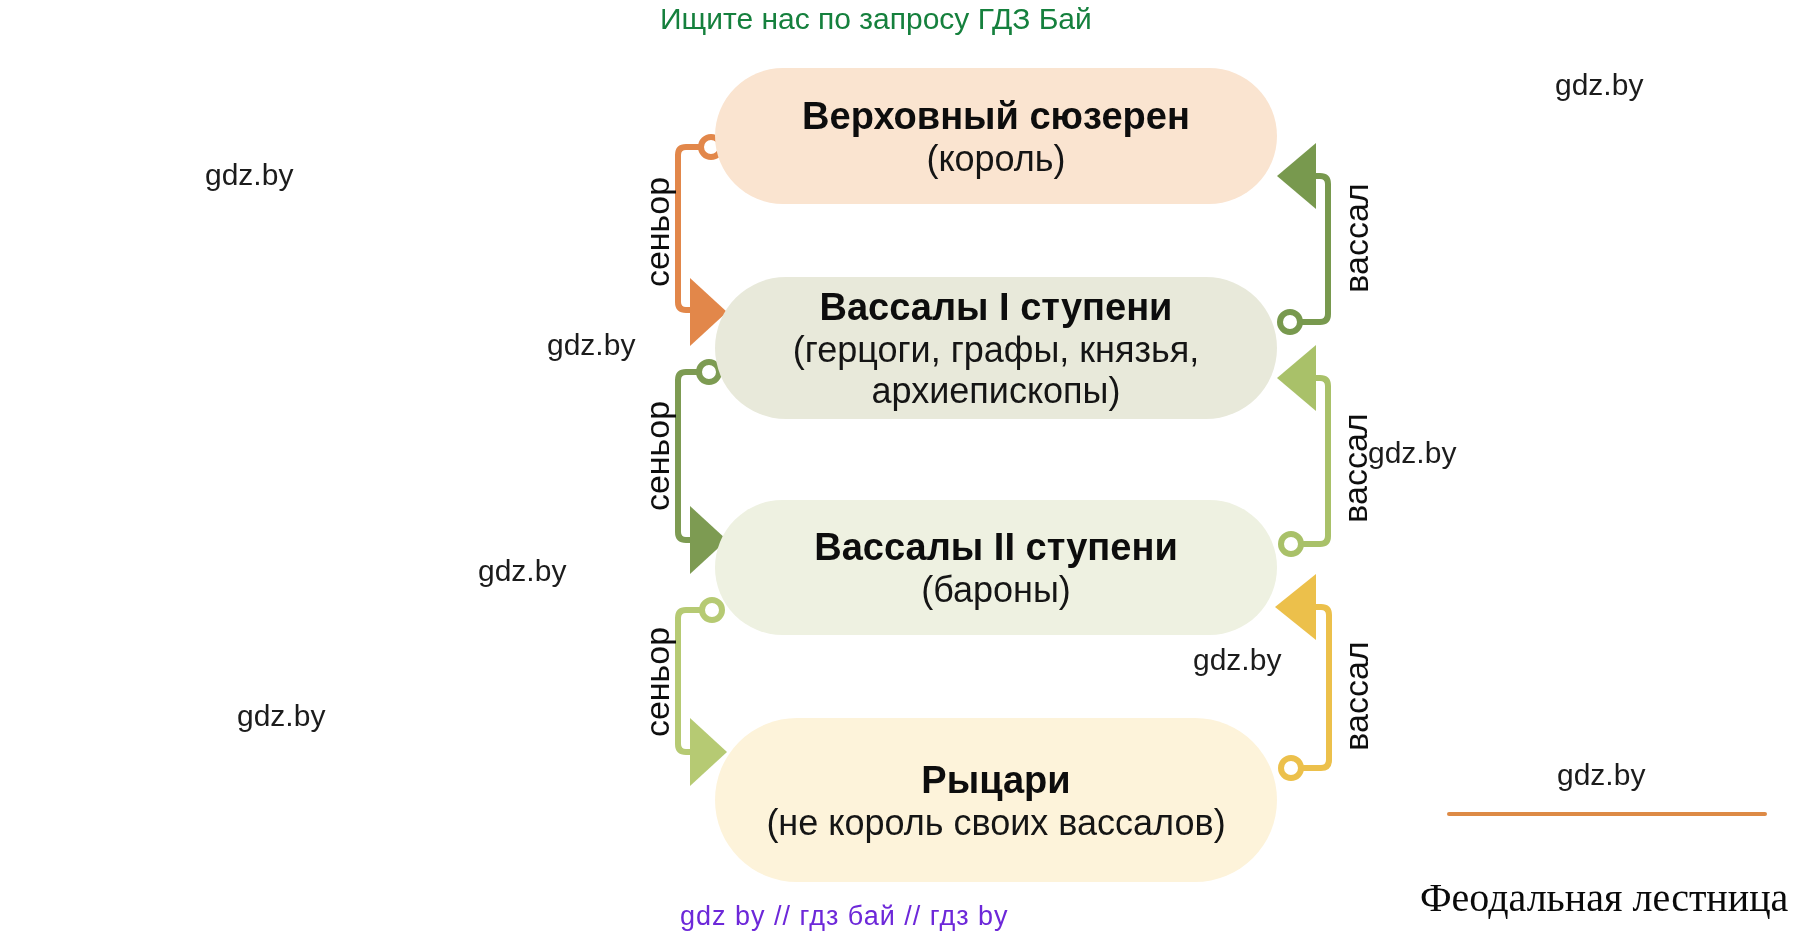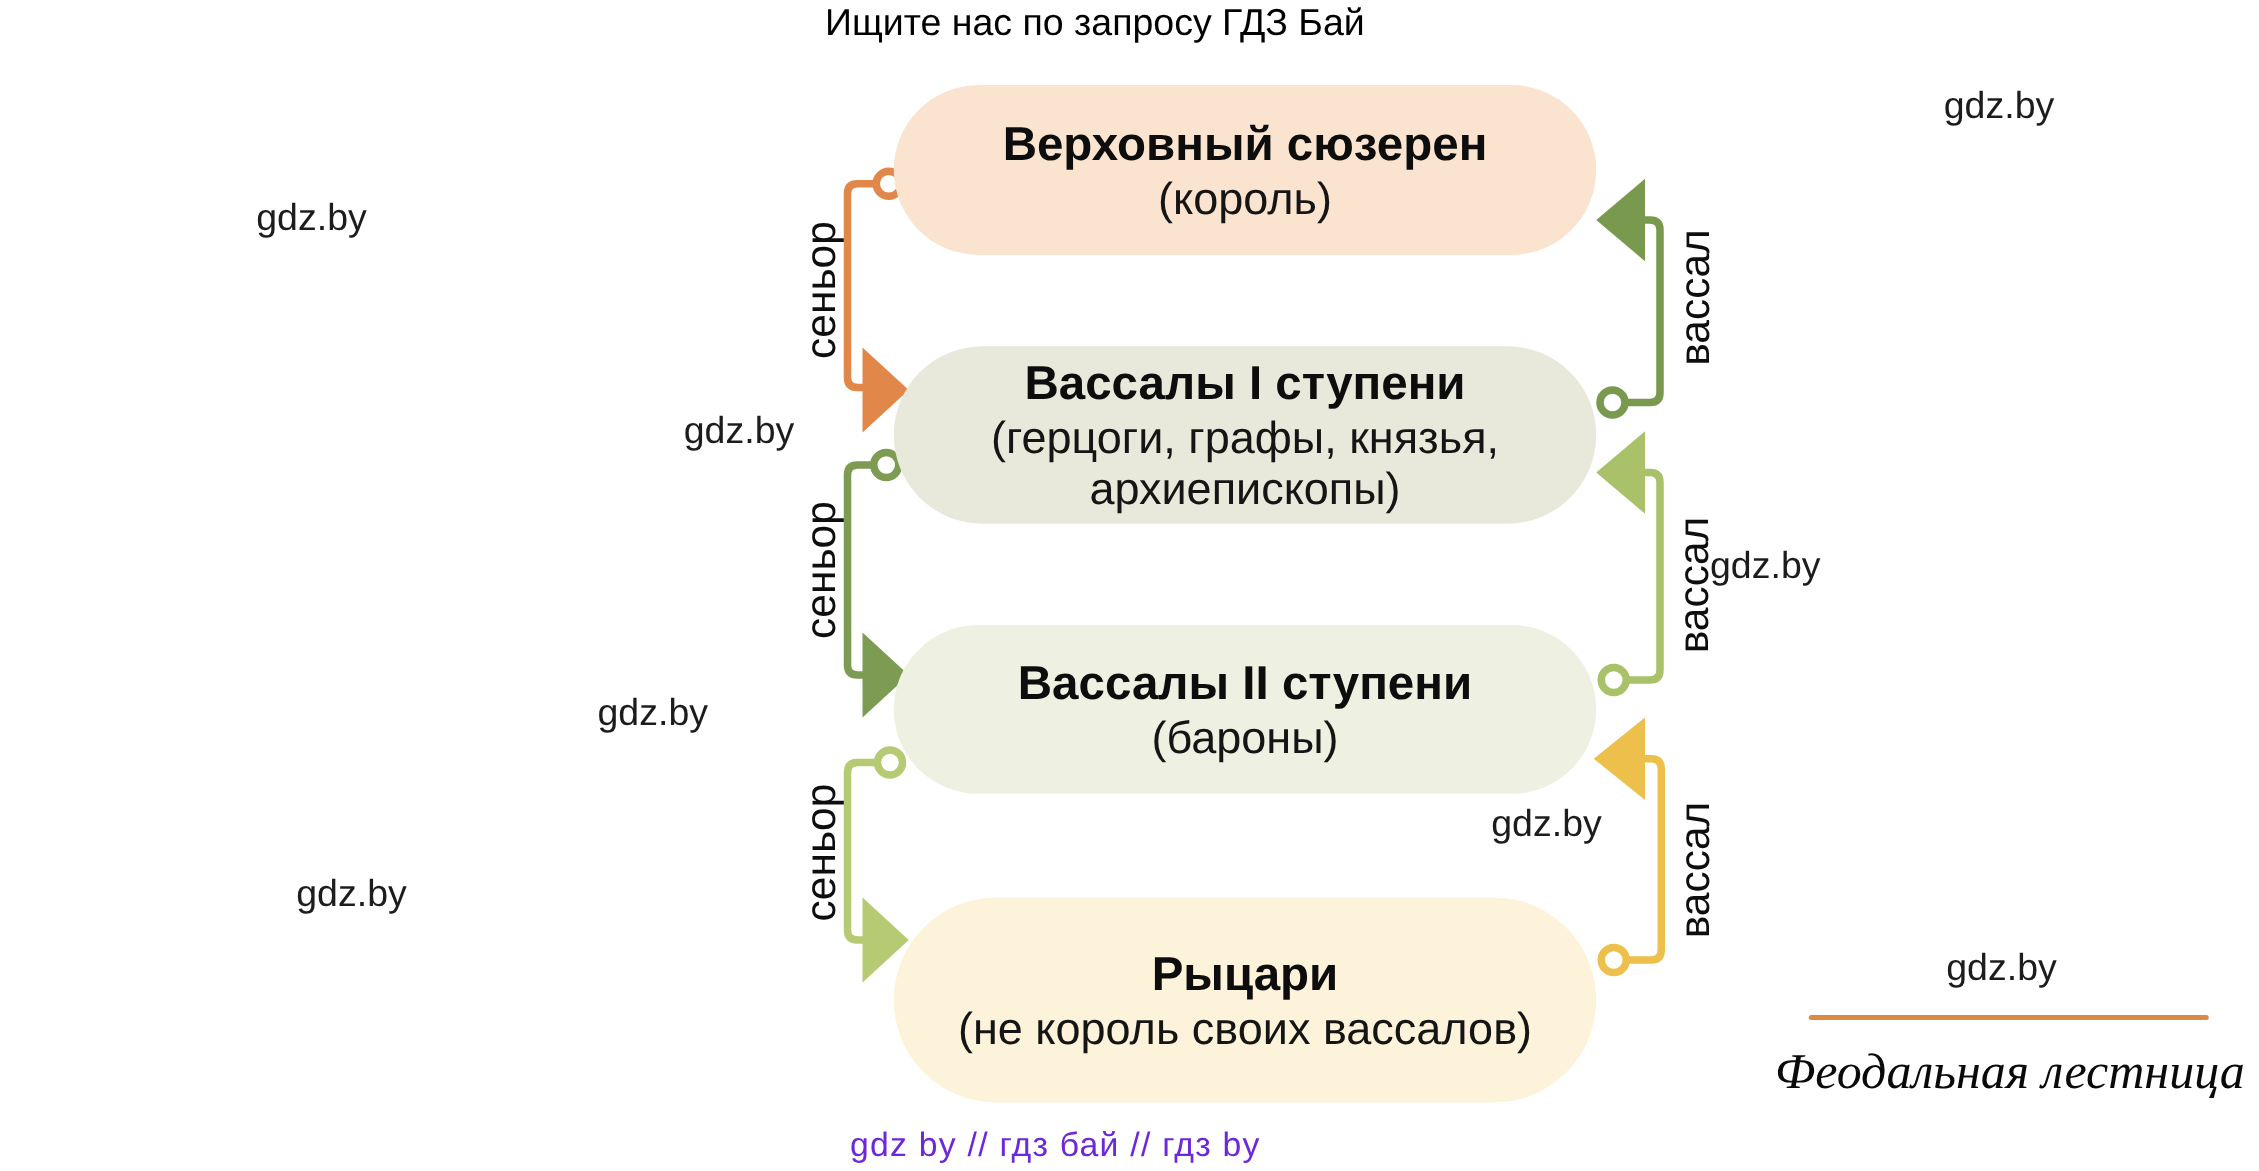--- a/index.html
+++ b/index.html
@@ -1,41 +1,41 @@
 <!DOCTYPE html>
 <html><head>
 <meta charset="utf-8">
 <style>
   html,body{margin:0;padding:0;background:#ffffff;}
   .stage{
     position:relative;width:1807px;height:937px;background:#ffffff;overflow:hidden;
     font-family:"Liberation Sans",sans-serif;color:#111;
   }
   .abs{position:absolute;}
-  .banner-top{font-size:30px;color:#000000;white-space:nowrap;}
+  .banner-top{font-size:30px;color:#15803d;white-space:nowrap;}
   .banner-bottom{font-size:27px;color:#6d28d9;white-space:nowrap;letter-spacing:1px;}
   .watermark{font-size:30px;color:#1c1c1c;white-space:nowrap;}
   .task-box{background:#f9efd7;}
   .task-text{padding:26px 0 0 66px;font-size:36px;line-height:49px;color:#0e0e0e;}
   .pill{
     left:715px;width:562px;border-radius:999px;
     display:flex;flex-direction:column;justify-content:center;align-items:center;
     text-align:center;
   }
   .pill .t1{font-weight:bold;font-size:38px;line-height:44px;color:#0d0d0d;}
   .pill .t2,.pill .t3{font-size:36px;line-height:41px;color:#151515;}
   .pill div:empty{display:none;}
   .vlabel{
     width:170px;height:36px;font-size:34px;color:#0e0e0e;text-align:center;
     transform:rotate(-90deg);transform-origin:center center;white-space:nowrap;line-height:36px;
   }
   .caption-line{height:4px;border-radius:2px;}
   .caption{
-    font-family:"Liberation Serif","DejaVu Serif",serif;font-style:italic;
-    font-size:40px;color:#0a0a0a;white-space:nowrap;
+    font-family:"Liberation Serif","DejaVu Serif",serif;
+    font-size:40px;color:#0a0a0a;white-space:nowrap;margin-top:41px;
   }
   svg{position:absolute;left:0;top:0;pointer-events:none;}
 </style>
 </head>
 <body>
 
 <div class="stage">
 
   <div class="abs banner-top" style="left:660px;top:2px;">Ищите нас по запросу ГДЗ Бай</div>
 

